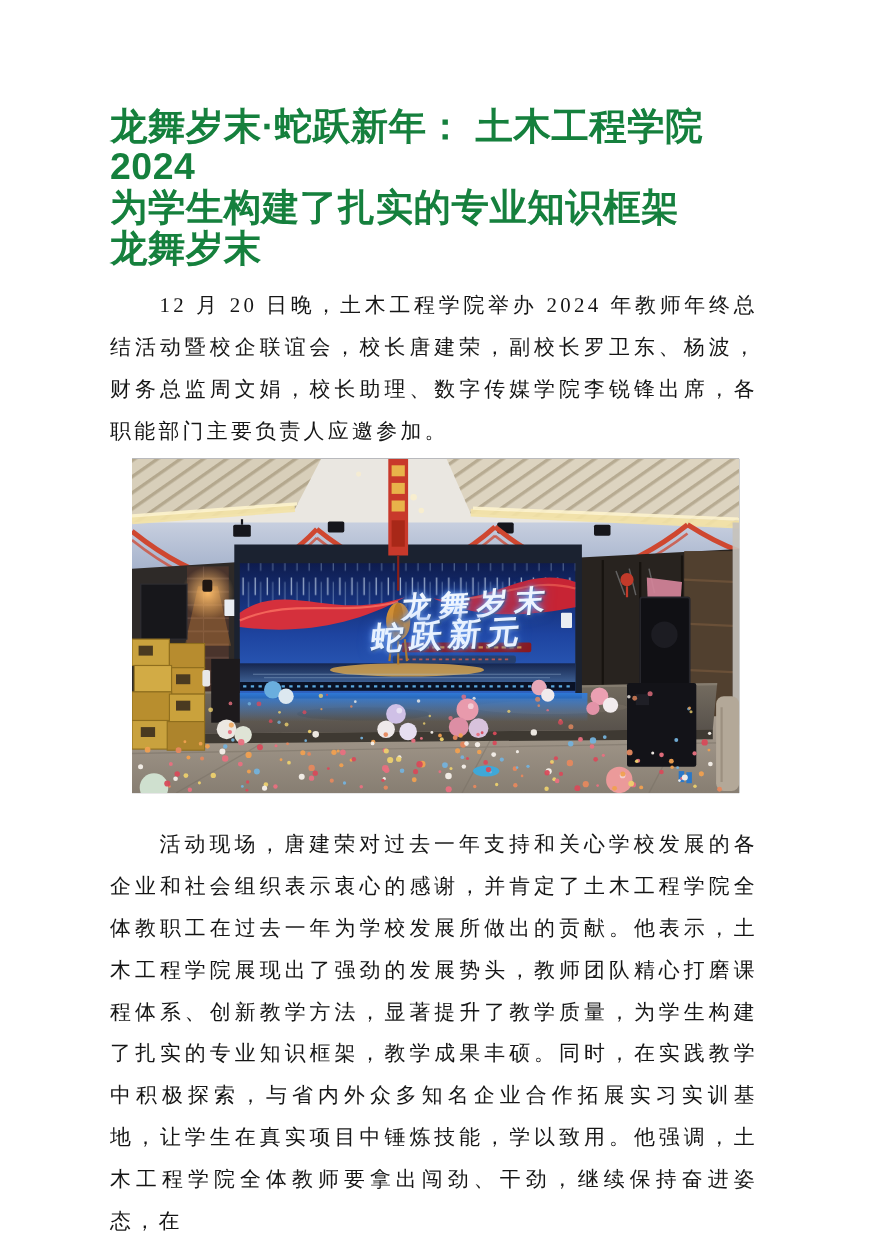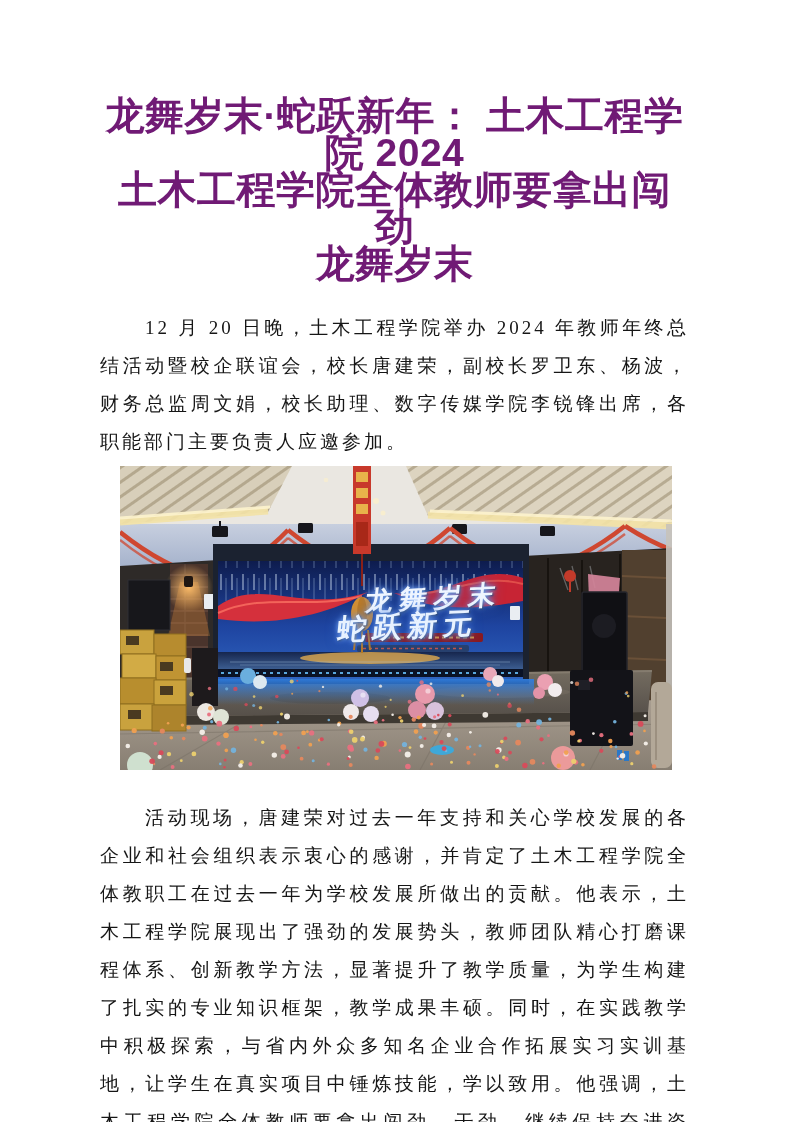--- a/index.html
+++ b/index.html
@@ -8,34 +8,34 @@
     width:793px;height:1122px;
     background:#ffffff;
     box-sizing:border-box;
     padding:97px 104px 0 100px;
     overflow:hidden;
     font-family:"Liberation Serif", serif;
   }
   .title{
     font-family:"Liberation Sans", sans-serif;
     font-weight:700;
-    font-size:39px;line-height:37px;
+    font-size:34px;line-height:37px;
     letter-spacing:0.5px;
-    text-align:center;color:#701a75;
+    text-align:left;color:#15803d;
   }
   .para{
     margin:0;
     font-family:"Liberation Serif", serif;
     font-size:19px;line-height:38px;
     letter-spacing:3px;
     text-align:justify;
     text-indent:45px;
     color:#161616;
   }
-  .para.first{margin-top:27px;}
+  .para.first{margin-top:15px;}
   .para.second{margin-top:29px;}
   figure.photo{
     position:relative;
     width:552px;height:304px;
     margin:5px 0 0 20px;
     background:#20242c;
     overflow:hidden;
   }
   figure.photo svg{position:absolute;left:0;top:0;}
   .screen-line{
@@ -51,21 +51,21 @@
   .screen-line.l1{left:246px;top:114px;font-size:27px;letter-spacing:7px;}
   .screen-line.l2{left:218px;top:141px;font-size:29px;letter-spacing:6px;color:#e8f2ff;}
 </style>
 </head>
 <body>
 
 <div class="page">
 
   <div class="title">
     <div>龙舞岁末·蛇跃新年： 土木工程学院 2024</div>
-    <div>土木工程学院全体教师要拿出闯劲</div>
+    <div>为学生构建了扎实的专业知识框架</div>
     <div>龙舞岁末</div>
   </div>
 
   <p class="para first">12 月 20 日晚，土木工程学院举办 2024 年教师年终总结活动暨校企联谊会，校长唐建荣，副校长罗卫东、杨波，财务总监周文娟，校长助理、数字传媒学院李锐锋出席，各职能部门主要负责人应邀参加。</p>
 
   <figure class="photo">
     <svg id="scene" width="552" height="304" viewBox="0 0 552 304" xmlns="http://www.w3.org/2000/svg">
       <defs>
         <linearGradient id="wallG" x1="0" y1="0" x2="0" y2="1">
           <stop offset="0" stop-color="#d2d8e5"></stop>

